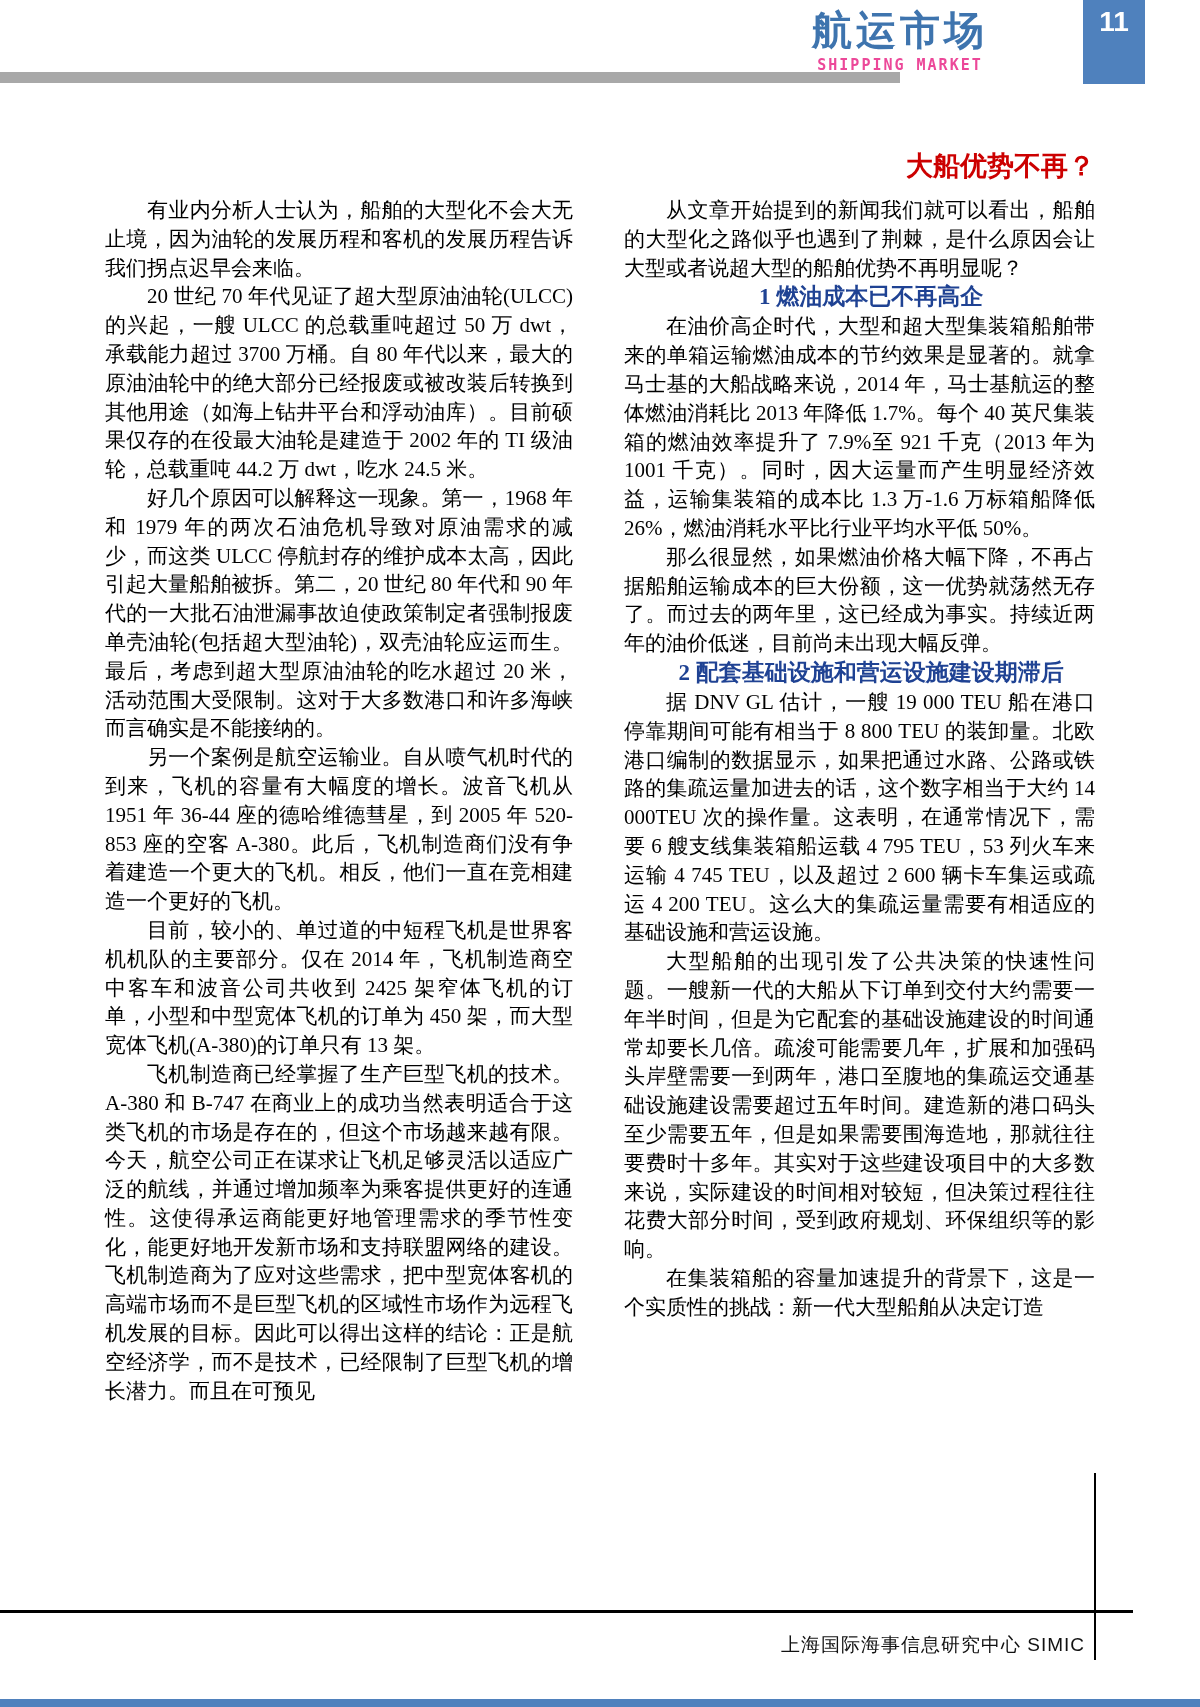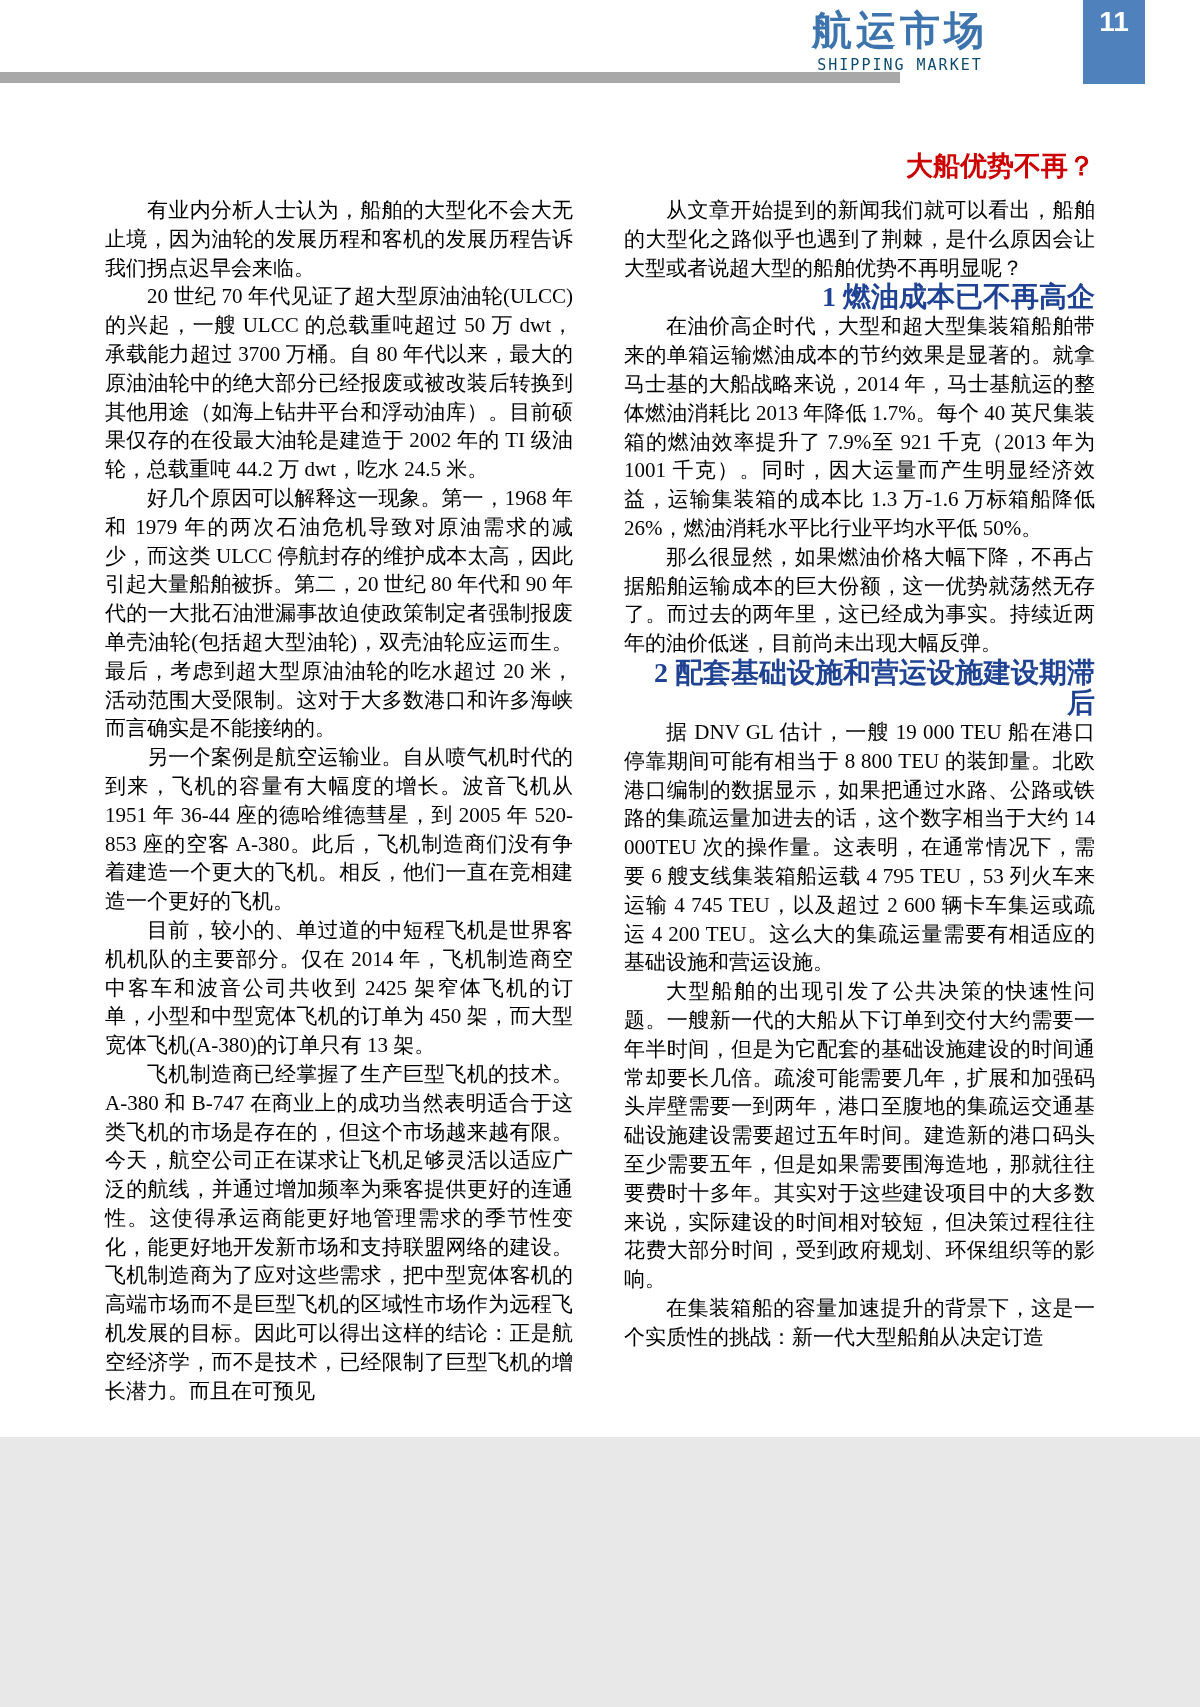--- a/index.html
+++ b/index.html
@@ -1,18 +1,18 @@
 <!DOCTYPE html>
 <html><head>
 <meta charset="utf-8">
 <style>
   html,body{margin:0;padding:0;background:#e8e8e8;}
   .page{
     position:relative;
-    width:1200px;height:1437px;
+    width:1200px;height:1707px;
     margin:0 auto;
     background:#ffffff;
     overflow:hidden;
     font-family:"Liberation Serif","DejaVu Serif",serif;
   }
   
   .header-gray-bar{
     position:absolute;left:0;top:72px;width:900px;height:11px;
     background:#a8a8a8;
   }
@@ -20,21 +20,21 @@
     position:absolute;left:780px;top:8px;width:240px;
     text-align:center;
   }
   .header-title-cn{
     font-family:"Liberation Sans","DejaVu Sans",sans-serif;
     font-size:40px;font-weight:bold;color:#3e74ae;
     letter-spacing:4px;line-height:44px;white-space:nowrap;
   }
   .header-title-en{
     font-family:"DejaVu Sans Mono","Liberation Mono",monospace;
-    font-size:15px;font-weight:normal;color:#0c4a6e;
+    font-size:15px;font-weight:bold;color:#ec4899;
     letter-spacing:2px;margin-top:4px;white-space:nowrap;
   }
   .page-num-box{
     position:absolute;left:1083px;top:0;width:62px;height:84px;
     background:#4f81bd;
     display:flex;align-items:flex-start;justify-content:center;
   }
   .page-num{
     font-family:"Liberation Sans","DejaVu Sans",sans-serif;
     font-size:28px;font-weight:bold;color:#ffffff;
@@ -51,22 +51,22 @@
   .col{
     position:absolute;top:196px;
     font-size:21px;line-height:28.8px;color:#000;
     text-align:justify;
   }
   .col-left{left:105px;width:468px;}
   .col-right{left:624px;width:471px;}
   .col p{margin:0;text-indent:2em;}
   .col p.no-indent{text-indent:0;}
   .col h3{
-    margin:0;font-size:28px;font-weight:bold;color:#1f4293;
-    line-height:30px;text-indent:1em;text-align:right;
+    margin:0;font-size:23px;font-weight:bold;color:#1f4293;
+    line-height:30px;text-indent:1em;text-align:center;
   }
   
   .footer-rule{
     position:absolute;left:0;top:1610px;width:1133px;height:3px;
     background:#000;
   }
   .footer-vrule{
     position:absolute;left:1094px;top:1473px;width:2px;height:187px;
     background:#000;
   }

